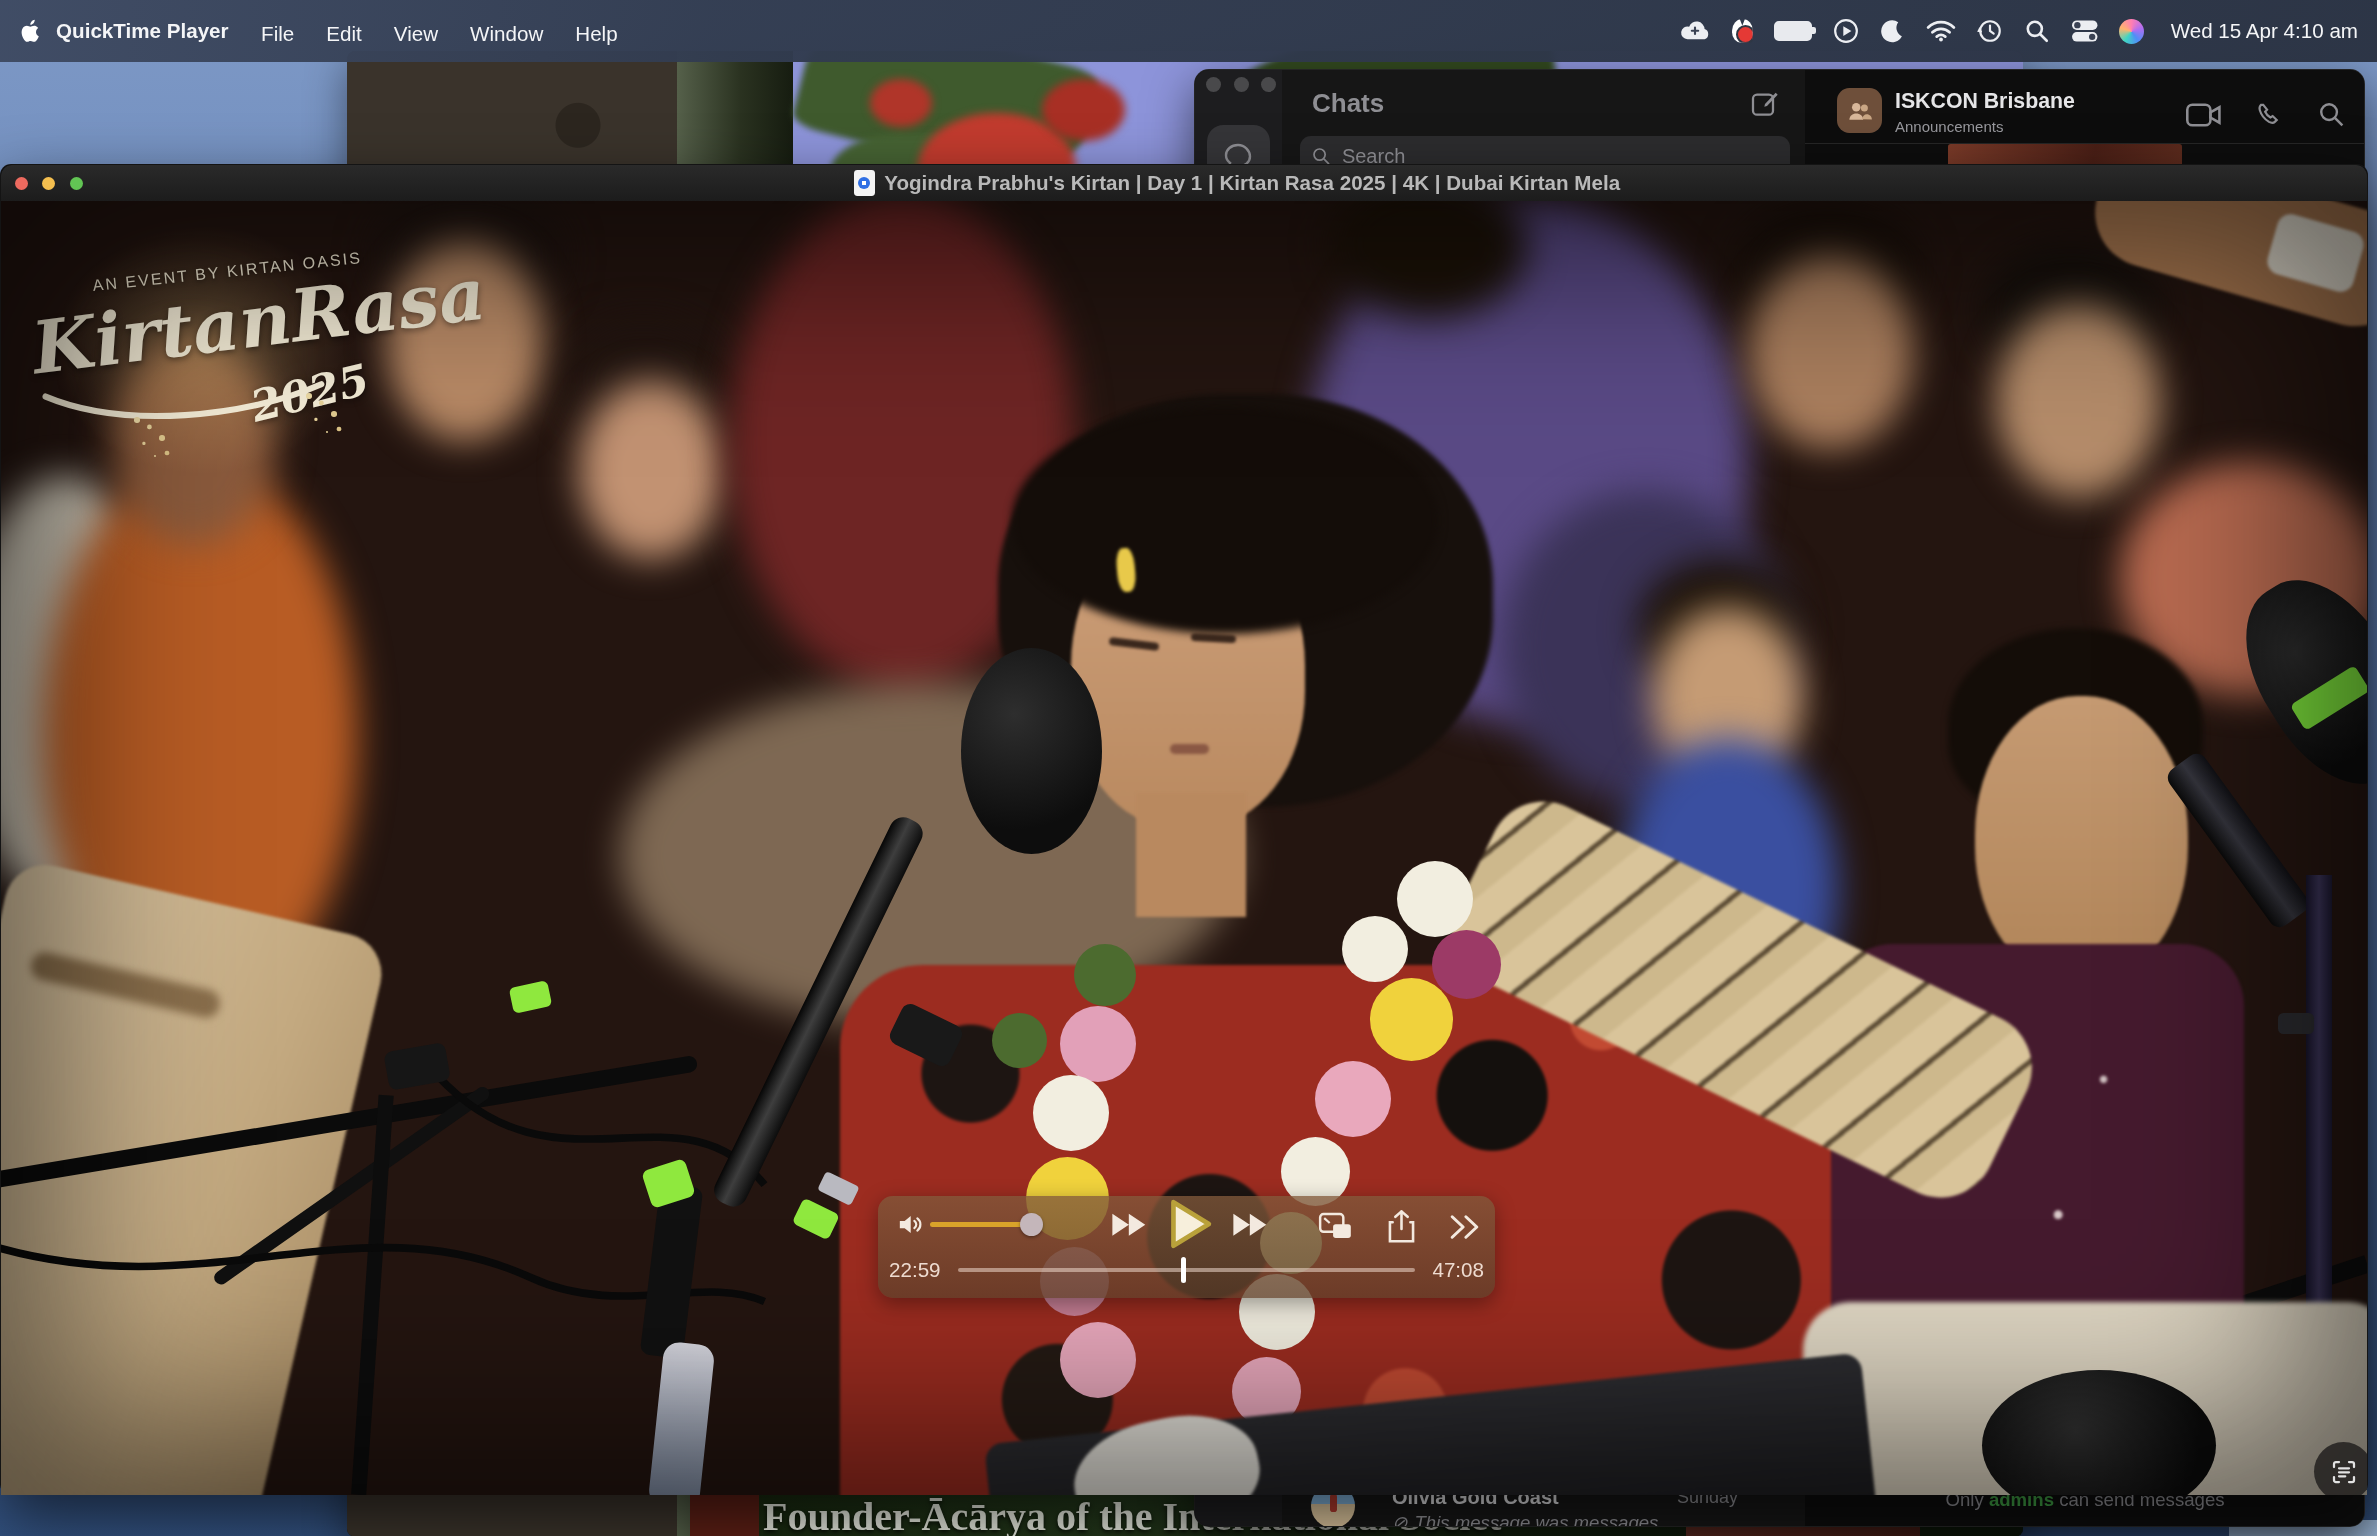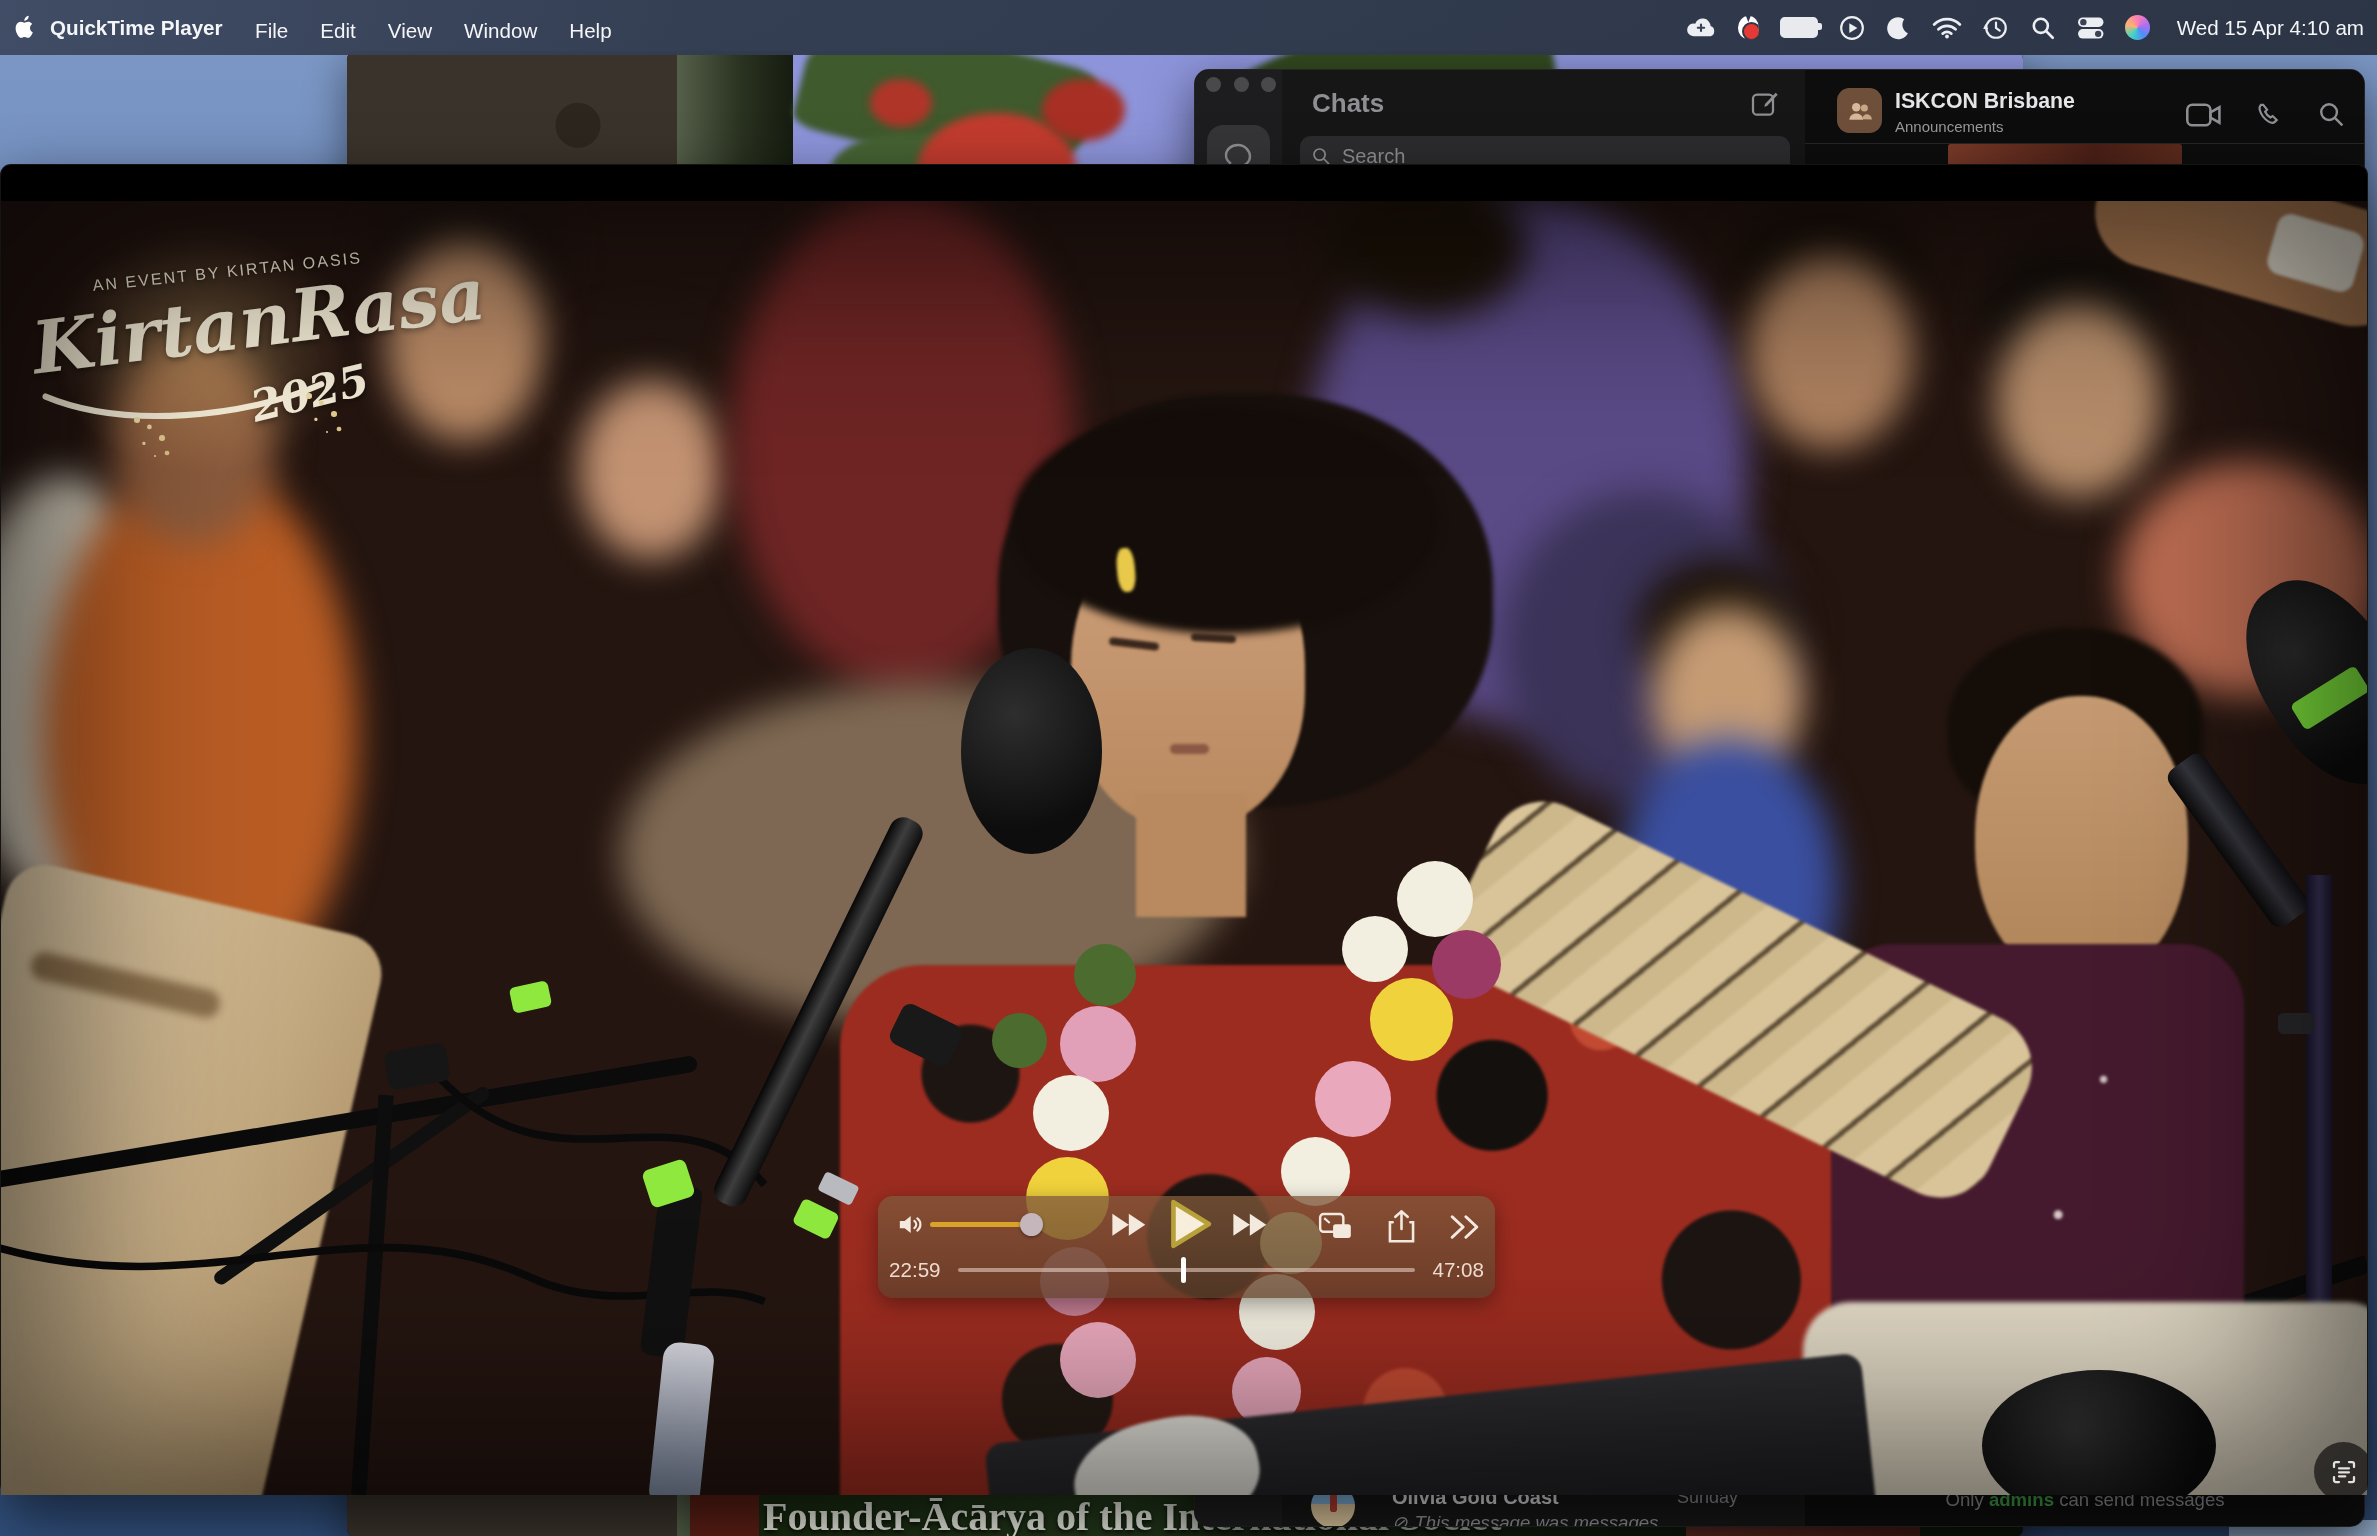--- a/index.html
+++ b/index.html
@@ -8,23 +8,23 @@
     background:linear-gradient(180deg,#7e99c6 0%,#5f7fb4 40%,#32517f 100%);
     font-family:"Liberation Sans",sans-serif;
     -webkit-font-smoothing:antialiased;
   }
   .abs{position:absolute;}
   .blob{position:absolute;border-radius:50%;filter:blur(18px);}
   .noblur{filter:blur(1.4px);}
 
   
   #menubar{
-    left:0;top:0;width:2377px;height:55px;z-index:60;
+    left:0;top:0;width:2377px;height:62px;z-index:60;
     background:linear-gradient(90deg,rgba(62,74,98,.97) 0%,rgba(50,60,80,.97) 30%,rgba(42,50,66,.97) 100%);
-    display:flex;align-items:center;color:#f4f5f7;font-size:20.6px;padding:0 13px;box-sizing:border-box;
+    display:flex;align-items:center;color:#f4f5f7;font-size:20.6px;padding:0 19px;box-sizing:border-box;
   }
   .menu-item{padding:0 16px;font-weight:400;white-space:nowrap;margin-top:6px;}
   .menu-app{font-weight:700;padding:0 16.5px;}
   #mb-right{margin-left:auto;display:flex;align-items:center;gap:21px;}
   #mb-right svg{display:block;}
   #clock{font-size:20.6px;margin-left:5.5px;white-space:nowrap;}
   .siri{width:25px;height:25px;border-radius:50%;background:conic-gradient(#ff7eb3,#b06ef2,#4f8ef7,#41d6c3,#ffb46e,#ff7eb3);}
   .batt{width:34px;height:16.5px;border:2.1px solid #e8eaee;border-radius:4.8px;position:relative;background:#e8eaee;}
   .batt:after{content:"";position:absolute;right:-6.2px;top:4.1px;width:3.4px;height:6.9px;background:#e8eaee;border-radius:0 2.1px 2.1px 0;}
   .flame{width:20.6px;height:23.4px;background:#fff;border-radius:50% 50% 46% 46%;clip-path:polygon(0 0,38% 0,50% 28%,62% 0,100% 0,100% 100%,0 100%);position:relative;}
@@ -191,20 +191,31 @@
   <div id="oliv-name" class="abs">Olivia Gold Coast</div>
   <div id="oliv-msg" class="abs">
     <span>⊘</span>
     <span>This message was messages</span>
   </div>
   <div id="oliv-time" class="abs">Sunday</div>
   <div id="notice" class="abs"><span>Only </span><span class="grn">admins</span><span> can send messages</span></div>
 </div>
 
 <div id="qt" class="abs">
+  <div id="qt-titlebar" class="abs">
+    <span class="light" style="left:13.8px;background:#ed6a5f;"></span>
+    <span class="light" style="left:41px;background:#f5bf4f;"></span>
+    <span class="light" style="left:69px;background:#62c554;"></span>
+    <div id="qt-titlegroup" class="abs">
+      <div id="qt-doc">
+          <span></span>
+        </div>
+      <div id="qt-title">Yogindra Prabhu's Kirtan | Day 1 | Kirtan Rasa 2025 | 4K | Dubai Kirtan Mela</div>
+    </div>
+  </div>
 
   <div id="video" class="abs">
 
     <div class="blob" style="left:-41px;top:275px;width:206px;height:427px;background:#cfc8b8;"></div>
     <div class="blob" style="left:41px;top:261px;width:316px;height:550px;background:#b85c24;"></div>
     <div class="blob" style="left:96px;top:76px;width:186px;height:158px;background:#241712;"></div>
     <div class="blob" style="left:110px;top:138px;width:165px;height:206px;background:#8a5a3c;"></div>
     <div class="blob" style="left:371px;top:-13.8px;width:193px;height:138px;background:#1f1410;"></div>
     <div class="blob" style="left:385px;top:41px;width:158px;height:199px;background:#b98a66;"></div>
     <div class="blob" style="left:564px;top:117px;width:158px;height:124px;background:#221510;"></div>

